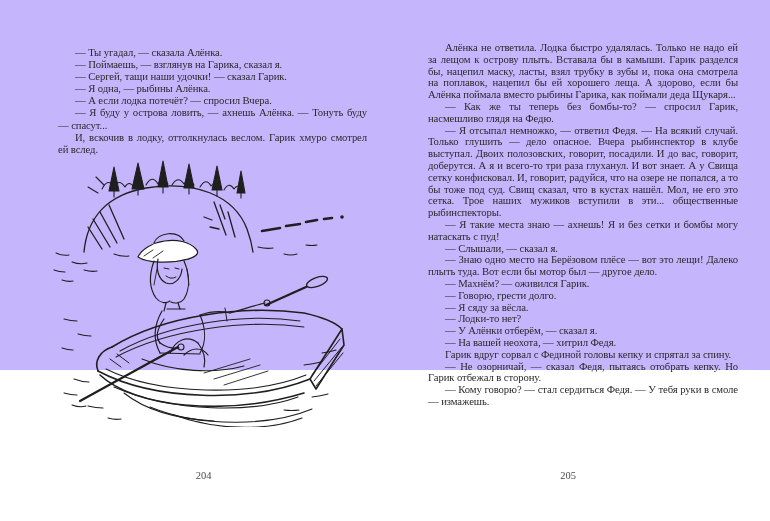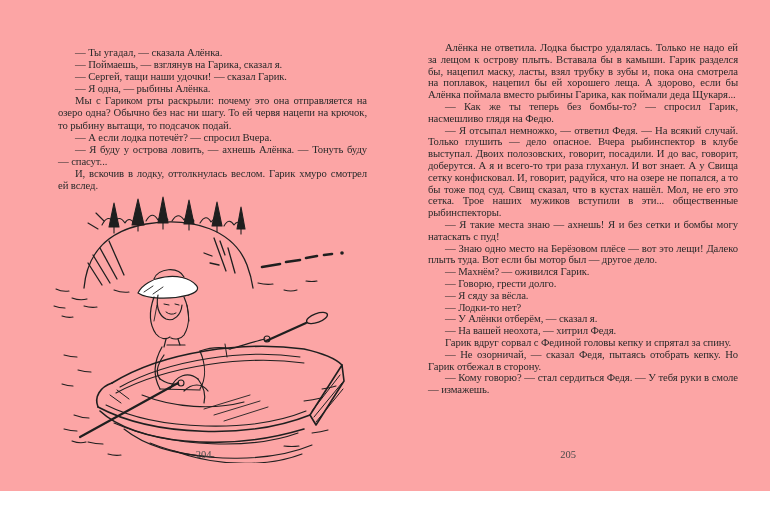--- a/index.html
+++ b/index.html
@@ -10,22 +10,22 @@
   body {
     width: 770px;
     height: 521px;
     font-family: "Liberation Serif", "DejaVu Serif", serif;
     color: #2b2b2b;
     overflow: hidden;
   }
   .spread {
     position: relative;
     width: 770px;
-    height: 491px;
-    background: #fca5a5;
+    height: 370px;
+    background: #c4b5fd;
   }
   .page {
     position: absolute;
     top: 0;
     height: 521px;
   }
   .page.left  { left: 58px;  width: 309px; }
   .page.right { left: 428px; width: 310px; }
   .text-block {
     text-align: justify;
@@ -40,42 +40,41 @@
   }
   .illustration {
     margin-top: 2px;
     margin-left: -6px;
     width: 306px;
     height: 270px;
   }
   .illustration svg { display: block; }
   .page-number {
     position: absolute;
-    top: 449px;
+    top: 470px;
     left: 0;
     width: 100%;
     text-align: center;
     font-size: 10.5px;
     color: #4a4a4a;
   }
   .page.left  .page-number { padding-right: 18px; box-sizing: border-box; }
   .page.right .page-number { padding-right: 30px; box-sizing: border-box; }
 </style>
 </head>
 <body>
 
 <div class="spread">
 
   <div class="page left">
     <div class="text-block">
       <p>— Ты угадал, — сказала Алёнка.</p>
       <p>— Поймаешь, — взглянув на Гарика, сказал я.</p>
       <p>— Сергей, тащи наши удочки! — сказал Гарик.</p>
       <p>— Я одна, — рыбины Алёнка.</p>
-      <p>Мы с Гариком рты раскрыли: почему это она отправляется на озеро одна? Обычно без нас ни шагу. То ей червя нацепи на крючок, то рыбину вытащи, то подсачок подай.</p>
       <p>— А если лодка потечёт? — спросил Вчера.</p>
       <p>— Я буду у острова ловить, — ахнешь Алёнка. — Тонуть буду — спасут...</p>
       <p>И, вскочив в лодку, оттолкнулась веслом. Гарик хмуро смотрел ей вслед.</p>
     </div>
 
     <div class="illustration">
       <svg width="306" height="270" viewBox="0 0 302 270" fill="none" stroke="#1f1f1f" stroke-linecap="round" stroke-linejoin="round">
 
         <g stroke-width="1.3">
           <path d="M30,95 C33,62 52,38 92,31 C140,23 180,38 193,72 C196,80 198,88 199,95"></path>
@@ -222,20 +221,21 @@
 
     <div class="page-number">204</div>
   </div>
 
   <div class="page right">
     <div class="text-block">
       <p>Алёнка не ответила. Лодка быстро удалялась. Только не надо ей за лещом к острову плыть. Вставала бы в камыши. Гарик разделся бы, нацепил маску, ласты, взял трубку в зубы и, пока она смотрела на поплавок, нацепил бы ей хорошего леща. А здорово, если бы Алёнка поймала вместо рыбины Гарика, как поймали деда Щукаря...</p>
       <p>— Как же ты теперь без бомбы-то? — спросил Гарик, насмешливо глядя на Федю.</p>
       <p>— Я отсыпал немножко, — ответил Федя. — На всякий случай. Только глушить — дело опасное. Вчера рыбинспектор в клубе выступал. Двоих полозовских, говорит, посадили. И до вас, говорит, доберутся. А я и всего-то три раза глуханул. И вот знает. А у Свища сетку конфисковал. И, говорит, радуйся, что на озере не попался, а то бы тоже под суд. Свищ сказал, что в кустах нашёл. Мол, не его это сетка. Трое наших мужиков вступили в эти... общественные рыбинспекторы.</p>
       <p>— Я такие места знаю — ахнешь! Я и без сетки и бомбы могу натаскать с пуд!</p>
+      <p>— Слышали, — сказал я.</p>
       <p>— Знаю одно место на Берёзовом плёсе — вот это лещи! Далеко плыть туда. Вот если бы мотор был — другое дело.</p>
       <p>— Махнём? — оживился Гарик.</p>
       <p>— Говорю, грести долго.</p>
       <p>— Я сяду за вёсла.</p>
       <p>— Лодки-то нет?</p>
       <p>— У Алёнки отберём, — сказал я.</p>
       <p>— На вашей неохота, — хитрил Федя.</p>
       <p>Гарик вдруг сорвал с Фединой головы кепку и спрятал за спину.</p>
       <p>— Не озорничай, — сказал Федя, пытаясь отобрать кепку. Но Гарик отбежал в сторону.</p>
       <p>— Кому говорю? — стал сердиться Федя. — У тебя руки в смоле — измажешь.</p>

